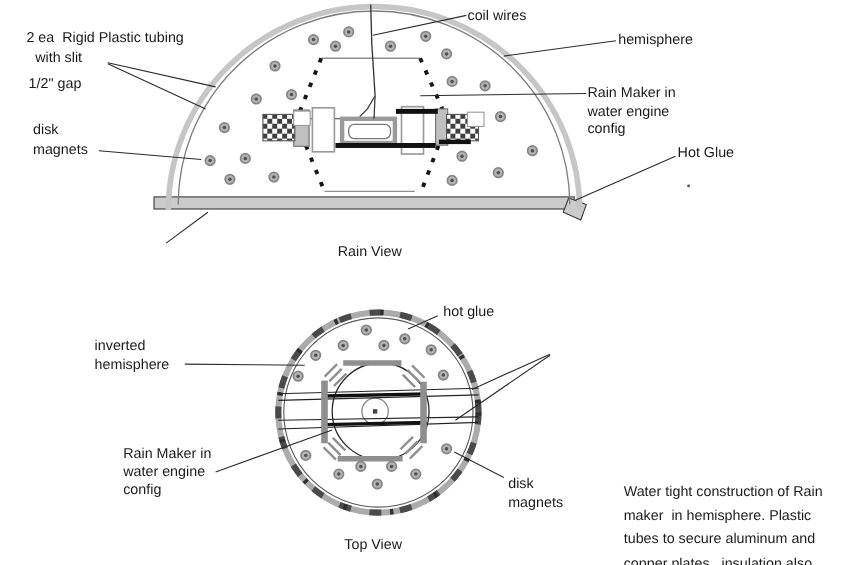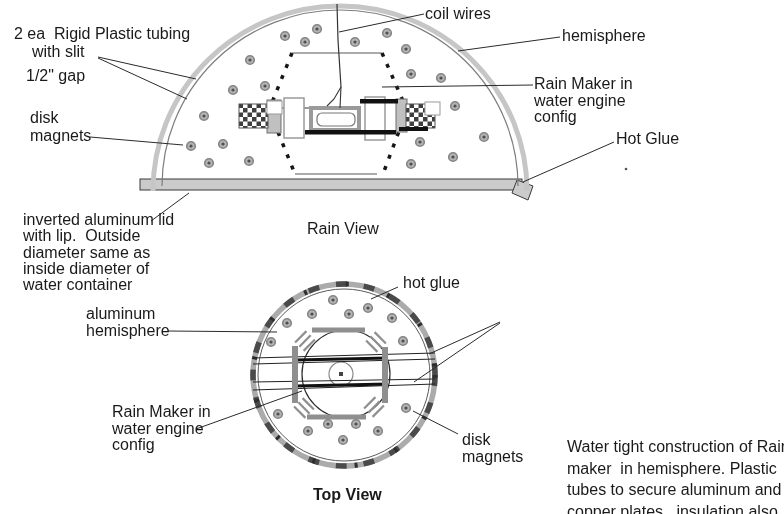--- a/index.html
+++ b/index.html
@@ -3,21 +3,21 @@
 <meta charset="utf-8">
 <style>
   html,body{margin:0;padding:0;background:#ffffff;}
   #canvas{
     position:relative;width:784px;height:514px;background:#ffffff;
     font-family:"Liberation Sans", sans-serif;overflow:hidden;
   }
   #art{position:absolute;left:0;top:0;}
   #labels-layer{position:absolute;left:0;top:0;width:784px;height:514px;pointer-events:none;}
   .lbl{
-    position:absolute;color:#1a1a1a;font-size:16px;line-height:16px;
+    position:absolute;color:#1a1a1a;font-size:13px;line-height:16px;
     white-space:pre;letter-spacing:0px;
   }
 </style>
 </head>
 <body>
 
 <div id="canvas">
 
   <svg id="art" width="784" height="514" viewBox="0 0 784 514">
     <defs>
@@ -195,44 +195,39 @@
       <line x1="168" y1="331" x2="277" y2="332"></line>
       <line x1="500" y1="322" x2="429" y2="354"></line>
       <line x1="500" y1="323" x2="414" y2="382"></line>
       <line x1="196" y1="429" x2="302" y2="391"></line>
       <line x1="458" y1="434" x2="413" y2="411"></line>
     </g>
     <circle cx="626" cy="169" r="1.3" fill="#555555"></circle>
   </svg>
 
   <div id="labels-layer">
-      <div class="lbl" style="left: 14px; top: 26px; line-height: 16px;">2 ea  Rigid Plastic tubing</div>
+      <div class="lbl" style="left: 24px; top: 26px; line-height: 16px;">2 ea  Rigid Plastic tubing</div>
       <div class="lbl" style="left: 32px; top: 44px; line-height: 16px;">with slit</div>
       <div class="lbl" style="left: 26px; top: 68px; line-height: 16px;">1/2" gap</div>
       <div class="lbl" style="left: 30px; top: 109px; line-height: 18px;">disk
 magnets</div>
       <div class="lbl" style="left: 425px; top: 6px; line-height: 16px;">coil wires</div>
       <div class="lbl" style="left: 562px; top: 28px; line-height: 16px;">hemisphere</div>
       <div class="lbl" style="left: 534px; top: 76px; line-height: 16.5px;">Rain Maker in
 water engine
 config</div>
       <div class="lbl" style="left: 616px; top: 131px; line-height: 16px;">Hot Glue</div>
-      <div class="lbl" style="left: 23px; top: 212px; line-height: 16.3px;">inverted aluminum lid
-with lip.  Outside
-diameter same as
-inside diameter of
-water container</div>
       <div class="lbl" style="left: 307px; top: 221px; line-height: 16px;">Rain View</div>
       <div class="lbl" style="left: 403px; top: 275px; line-height: 16px;">hot glue</div>
-      <div class="lbl" style="left: 86px; top: 305px; line-height: 17px;">aluminum
+      <div class="lbl" style="left: 86px; top: 305px; line-height: 17px;">inverted
 hemisphere</div>
       <div class="lbl" style="left: 112px; top: 404px; line-height: 16.5px;">Rain Maker in
 water engine
 config</div>
       <div class="lbl" style="left: 462px; top: 431px; line-height: 17px;">disk
 magnets</div>
-      <div class="lbl" style="left: 313px; top: 487px; line-height: 16px; font-weight: bold;">Top View</div>
+      <div class="lbl" style="left: 313px; top: 487px; line-height: 16px;">Top View</div>
       <div class="lbl" style="left: 567px; top: 436px; line-height: 21.5px;">Water tight construction of Rain
 maker  in hemisphere. Plastic
 tubes to secure aluminum and
 copper plates   insulation also</div>
     </div>
 </div>
 
 </body></html>

